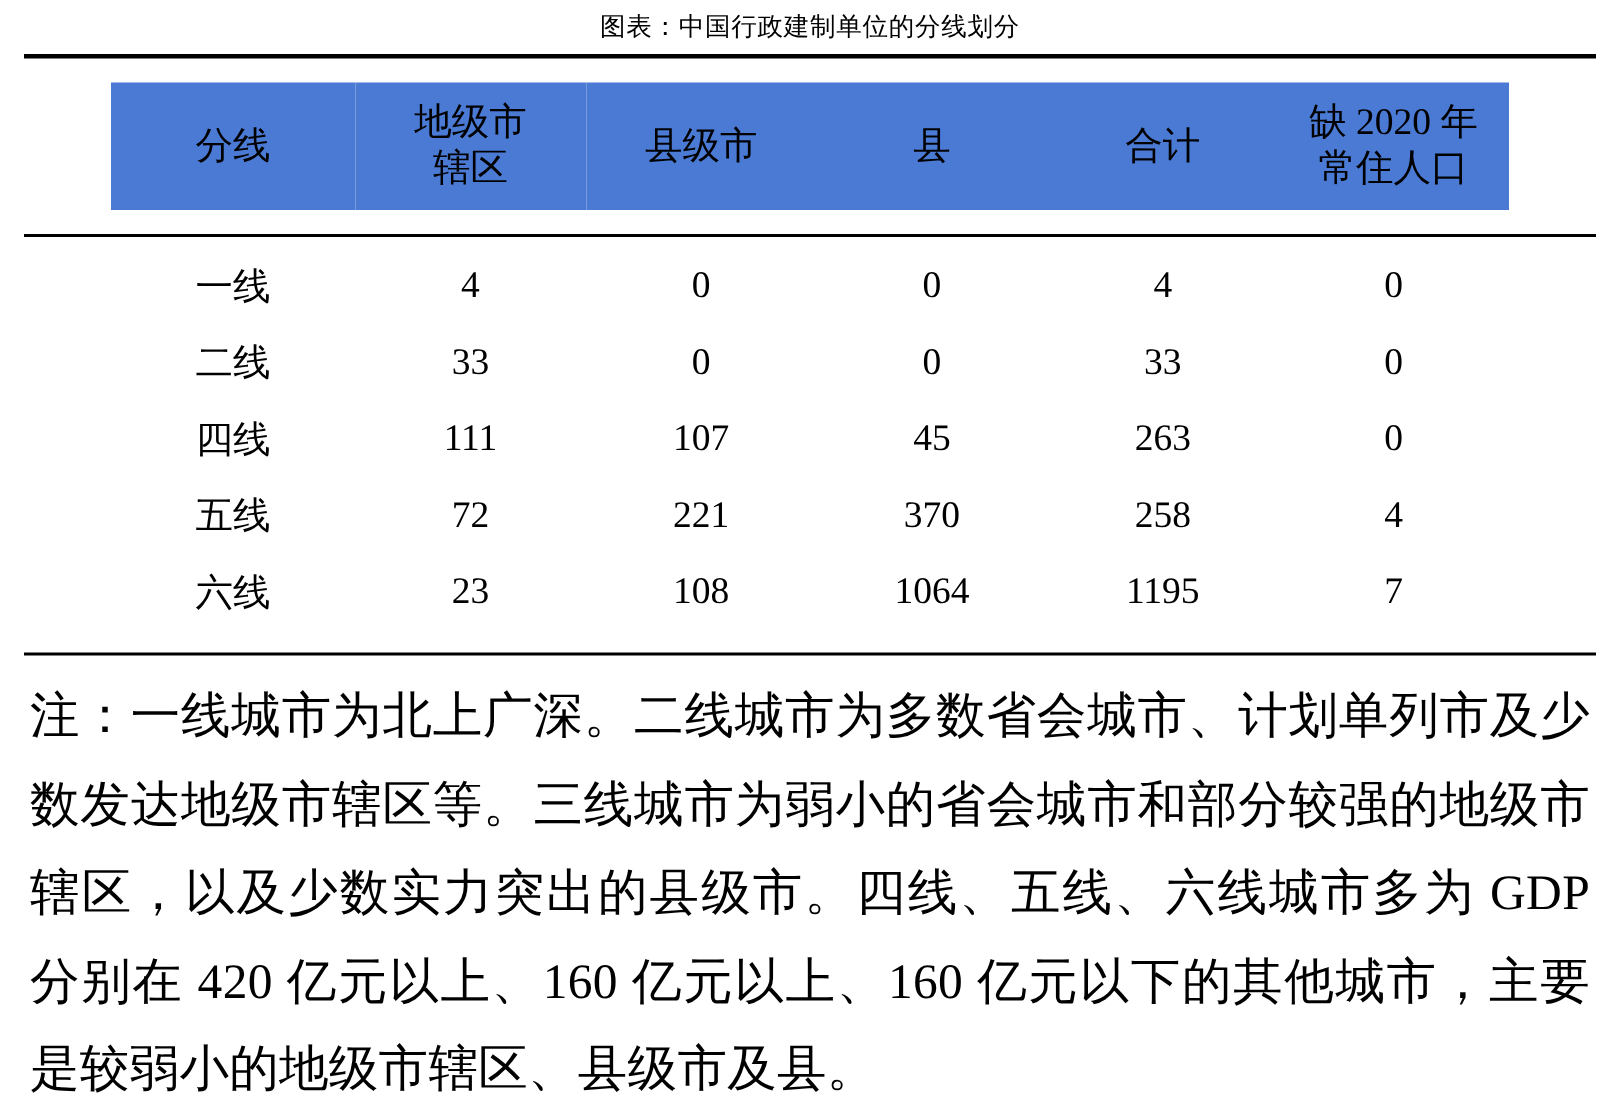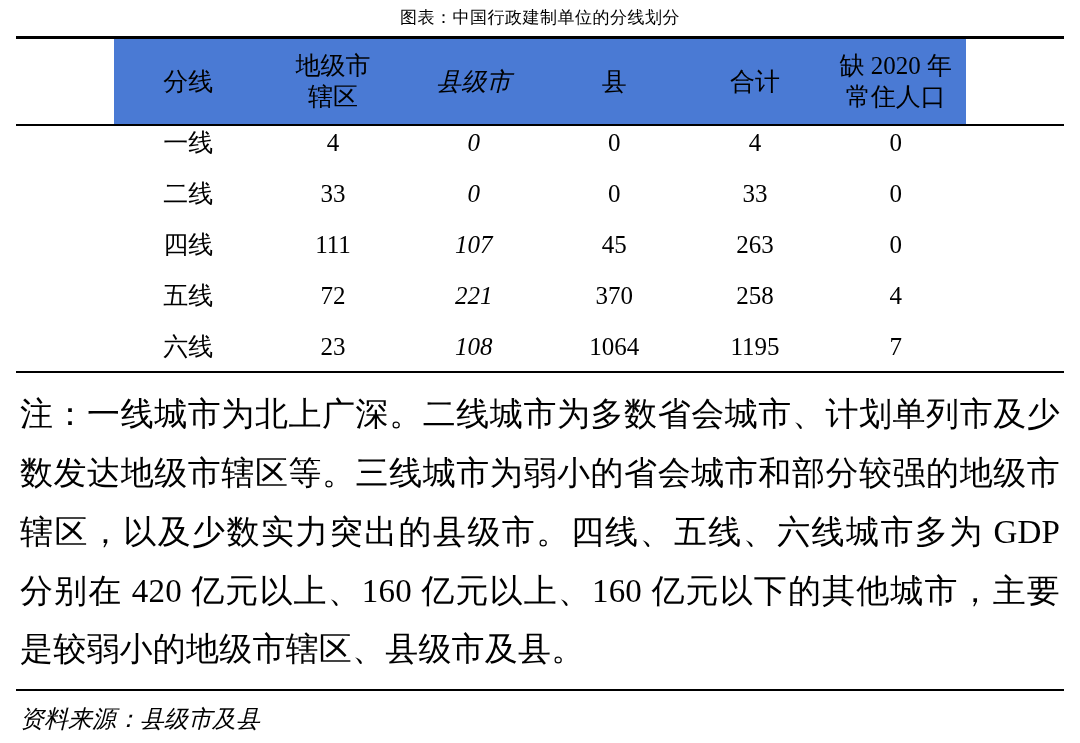--- a/index.html
+++ b/index.html
@@ -23,24 +23,24 @@
   }
   .chart-title {
     text-align: center;
     font-size: 17px;
     line-height: 1.2;
     padding-top: 8px;
     padding-bottom: 8px;
     letter-spacing: 0.5px;
   }
   table.data-table {
-    width: 852px;
+    width: 932px;
     border-collapse: collapse;
     table-layout: fixed;
-    margin: 0 auto;
+    margin: 16px auto;
   }
   table.data-table thead tr {
     background: #4a7ad4;
   }
   table.data-table thead th {
     color: #000000;
     font-weight: normal;
     font-size: 25px;
     line-height: 1.22;
     text-align: center;
@@ -57,21 +57,21 @@
     text-align: center;
     padding: 10px 4px 8px 4px;
     border: none;
     color: #000000;
   }
   table.data-table tbody tr:first-child td {
     padding-top: 0;
   }
   .col-a { width: 17.5%; }
   .col-b { width: 16.5%; }
-  .col-c { width: 16.5%; font-style: italic; }
+  .col-c { width: 16.5%; }
   .col-d { width: 16.5%; }
   .col-e { width: 16.5%; }
   .col-f { width: 16.5%; }
   .rule-thin {
     border-top: 2px solid #000000;
     width: 1048px;
     margin: 0 auto;
   }
   .note {
     width: 1040px;

